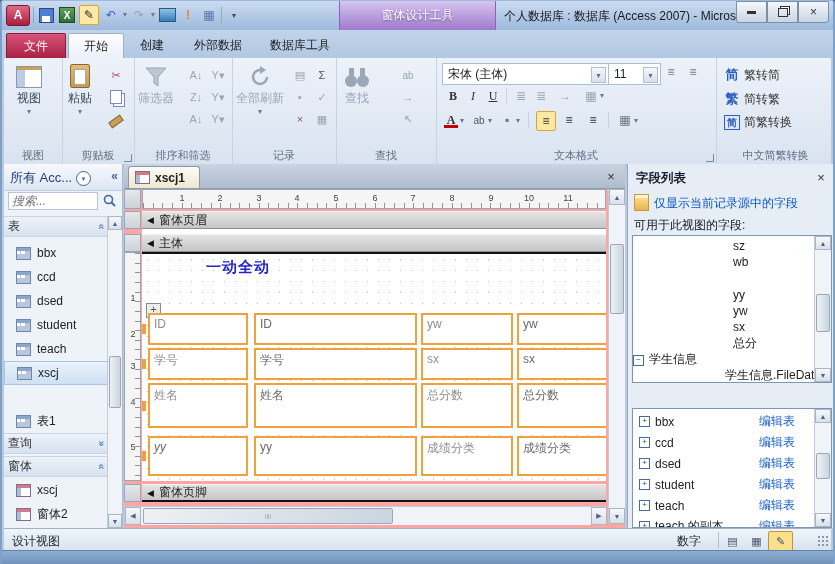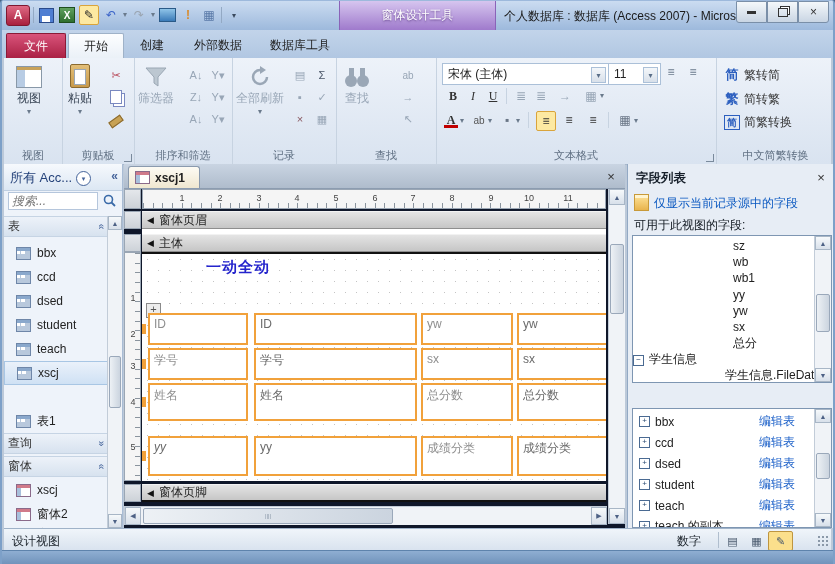--- a/index.html
+++ b/index.html
@@ -92,21 +92,21 @@
           background-image:linear-gradient(90deg,transparent 0 3px,#B8C8DC 3px 4px,transparent 4px 8px,#B8C8DC 8px 9px),
                            linear-gradient(transparent 0 6px,#B8C8DC 6px 7px);}
   .frmico{width:13px;height:11px;background:#fff;border:1px solid #8A6A8A;box-shadow:inset 0 3px 0 #D07A8A,inset 4px 0 0 #A8C0DC;}
   
   .sbtrack{background:#F0F3F7;border-left:1px solid #C2CCD8;}
   .sbarrow{position:absolute;background:linear-gradient(#F6F9FB,#D8E0EA);border:1px solid #A8B6C6;color:#4D6185;
            font-size:7px;display:flex;align-items:center;justify-content:center;box-sizing:border-box;}
   .sbthumb{position:absolute;background:linear-gradient(90deg,#EDF1F5,#CBD4DF);border:1px solid #9AA8BA;border-radius:2px;box-sizing:border-box;
            display:flex;align-items:center;justify-content:center;color:#8A98A8;font-size:6px;}
   
-  .docarea{left:122px;top:163px;width:501px;height:364px;background:#0f172a;}
+  .docarea{left:122px;top:163px;width:501px;height:364px;background:#fca5a5;}
   .doctabbar{left:0;right:0;top:0;height:24px;background:linear-gradient(#C9D4E2,#AFBCCC);border-bottom:1px solid #8C9CB0;}
   .doctab{left:4px;top:2px;height:22px;width:72px;background:linear-gradient(#FDFBF4,#EFE7D0);border:1px solid #8A9AAE;border-bottom:none;
           border-radius:3px 3px 0 0;display:flex;align-items:center;gap:5px;padding-left:6px;box-sizing:border-box;font-weight:bold;color:#1E1E1E;}
   .docclose{right:6px;top:4px;width:16px;height:16px;display:flex;align-items:center;justify-content:center;color:#333;font-size:13px;}
   .cornerbox,.selbox{background:linear-gradient(#E4E7EB,#CDD2D8);border:1px solid #9AA6B4;box-sizing:border-box;}
   .hruler{background:#F5F5F5;border:1px solid #9AA6B4;box-sizing:border-box;
           background-image:repeating-linear-gradient(90deg,#8A949E 0 1px,transparent 1px 9.65px);
           background-size:100% 5px;background-position:0 100%;background-repeat:no-repeat;}
   .hrnum{position:absolute;top:3px;width:20px;text-align:center;font-size:9px;color:#444;}
   .vruler{background:#F5F5F5;border:1px solid #9AA6B4;box-sizing:border-box;
@@ -493,21 +493,21 @@
         <div class="gcell glabel" style="left:279px;width:92px;">yw</div>
         <div class="gcell gtext" style="left:375px;width:92px;">yw</div>
       </div>
       <div class="grow" style="top:94px;height:32px;">
         <span class="rownub"></span>
         <div class="gcell glabel" style="left:6px;width:100px;">学号</div>
         <div class="gcell gtext" style="left:112px;width:163px;">学号</div>
         <div class="gcell glabel" style="left:279px;width:92px;">sx</div>
         <div class="gcell gtext" style="left:375px;width:92px;">sx</div>
       </div>
-      <div class="grow" style="top:129px;height:38px;">
+      <div class="grow" style="top:129px;height:45px;">
         <span class="rownub"></span>
         <div class="gcell glabel" style="left:6px;width:100px;">姓名</div>
         <div class="gcell gtext" style="left:112px;width:163px;">姓名</div>
         <div class="gcell glabel" style="left:279px;width:92px;">总分数</div>
         <div class="gcell gtext" style="left:375px;width:92px;">总分数</div>
       </div>
       <div class="grow" style="top:182px;height:40px;">
         <span class="rownub"></span>
         <div class="gcell gtext" style="left:6px;width:100px;font-style:italic;">yy</div>
         <div class="gcell gtext" style="left:112px;width:163px;">yy</div>
@@ -539,21 +539,20 @@
   <div class="abs fieldlist">
     <span class="abs fltitle">字段列表</span>
     <div class="abs flclose">×</div>
     <div class="abs flinkicon"></div>
     <span class="abs fllink">仅显示当前记录源中的字段</span>
     <span class="abs fllabel" style="top:53px;">可用于此视图的字段:</span>
 
     <div class="abs fllist" style="left:4px;top:71px;width:200px;height:148px;">
       <div class="flrow" style="top:18px;padding-left:100px;">wb</div>
       <div class="flrow" style="top:2px;padding-left:100px;">sz</div>
-      <div class="flrow" style="top:34px;padding-left:100px;">wb1</div>
       <div class="flrow" style="top:51px;padding-left:100px;">yy</div>
       <div class="flrow" style="top:67px;padding-left:100px;">yw</div>
       <div class="flrow" style="top:83px;padding-left:100px;">sx</div>
       <div class="flrow" style="top:99px;padding-left:100px;">总分</div>
       <div class="flrow" style="top:115px;"><span class="boxtoggle">−</span><span>学生信息</span></div>
       <div class="flrow" style="top:131px;padding-left:92px;">学生信息.FileData</div>
       <div class="abs sbtrack" style="right:0;top:0;bottom:0;width:16px;">
         <div class="sbarrow" style="left:0;right:0;top:0;height:14px;">▲</div>
         <div class="sbthumb" style="left:1px;right:1px;top:58px;height:38px;"></div>
         <div class="sbarrow" style="left:0;right:0;bottom:0;height:14px;">▼</div>

